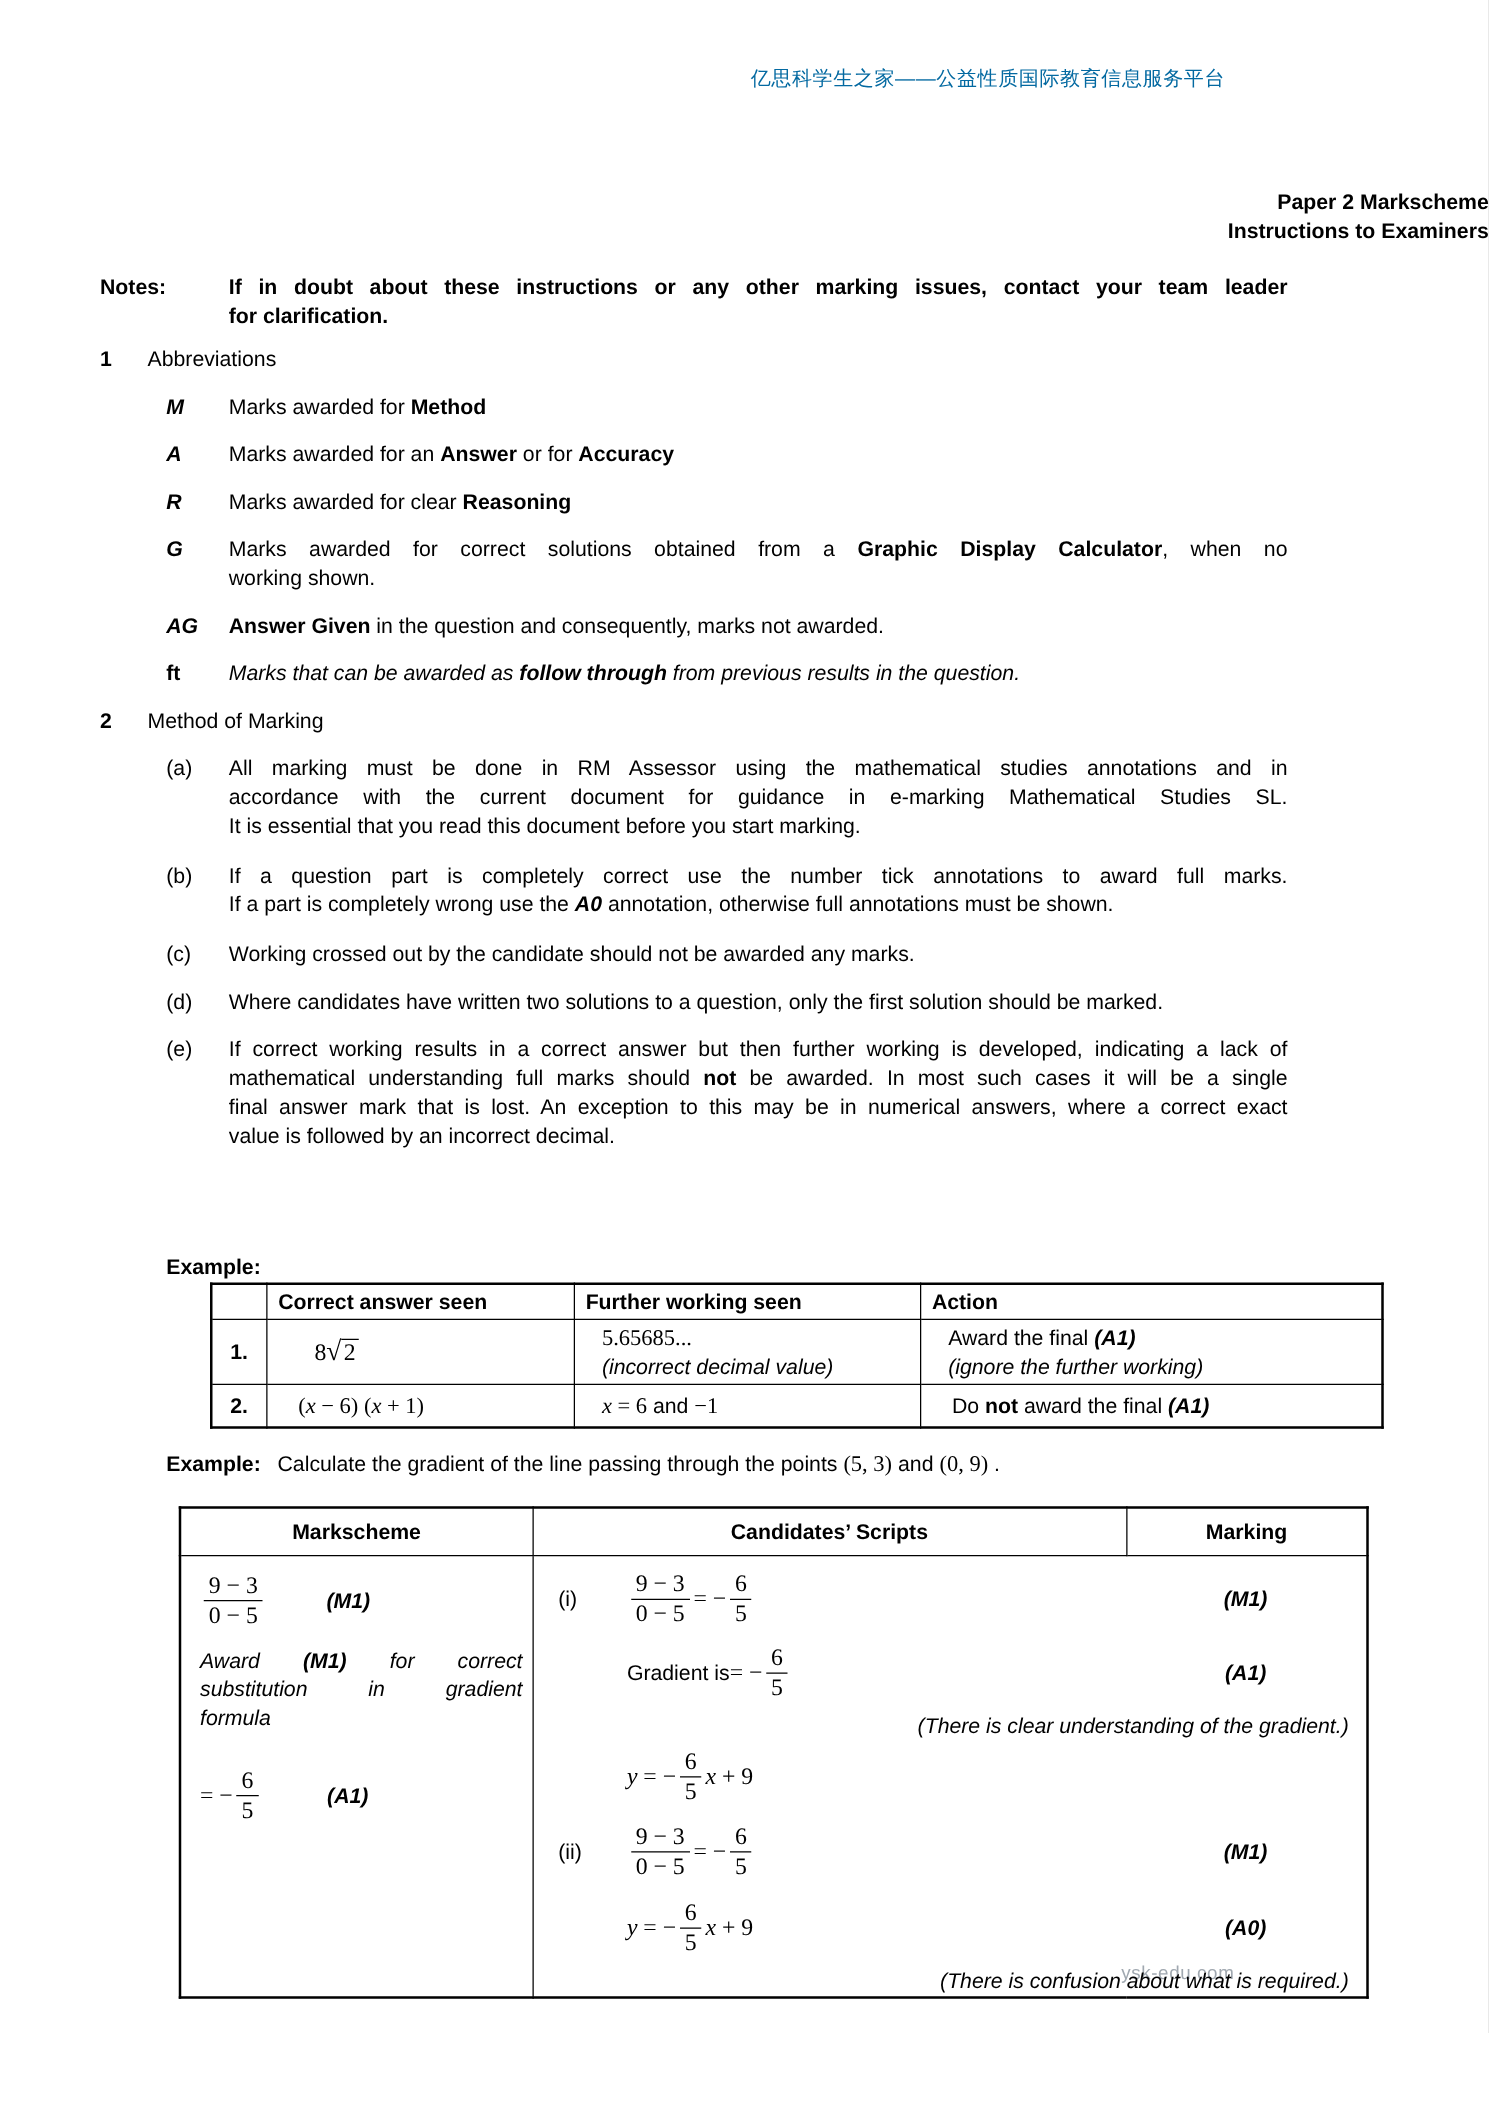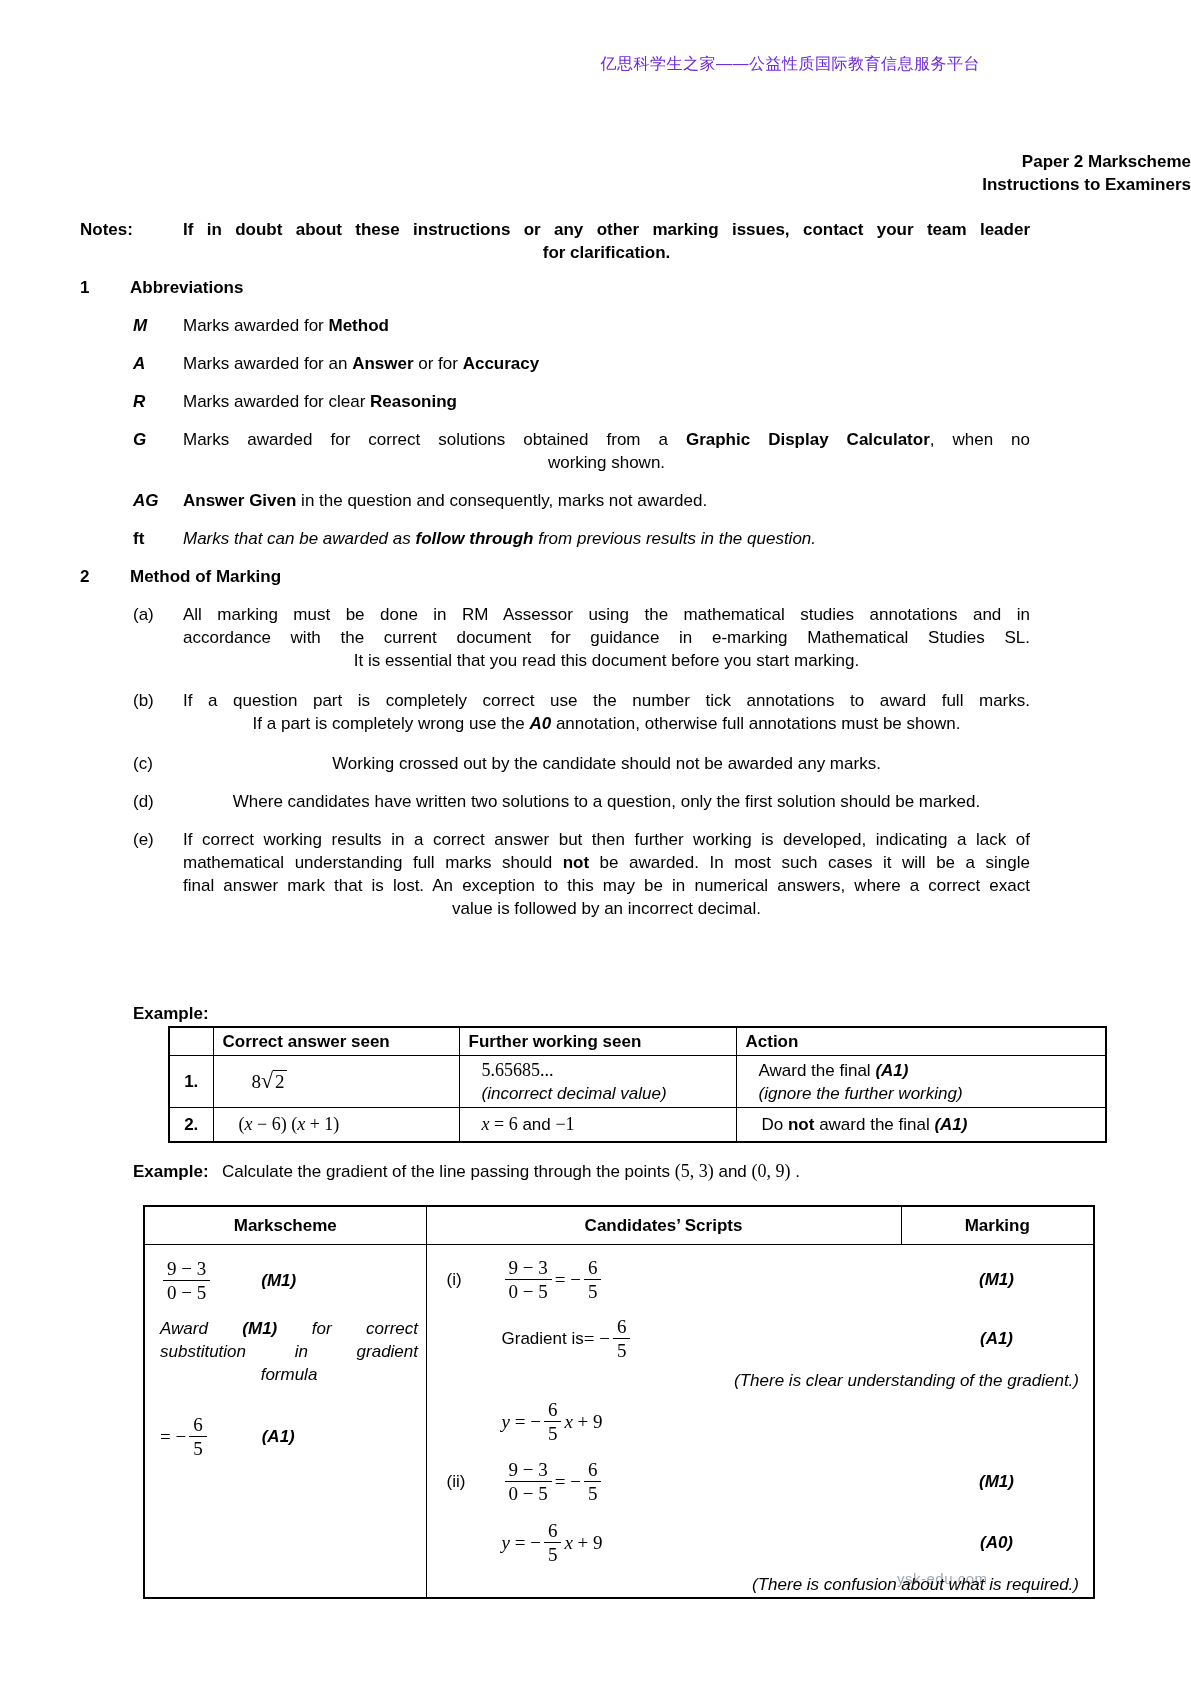--- a/index.html
+++ b/index.html
@@ -1,33 +1,33 @@
 <!DOCTYPE html>
 <html><head>
 <meta charset="utf-8">
 <style>
   * { margin:0; padding:0; box-sizing:border-box; }
   body { background:#888; font-family:"Liberation Sans","DejaVu Sans",sans-serif; }
   .page { position:relative; width:1191px; height:1685px; background:#ffffff; margin:0 auto;
           color:#000; font-size:17px; line-height:23px; overflow:hidden; }
   .abs { position:absolute; }
 
-  .cn-head { color:#6d28d9; font-size:16px; letter-spacing:.5px;text-align:center; }
+  .cn-head { color:#0369a1; font-size:16px; letter-spacing:.5px;text-align:center; }
   .title { width:1191px; text-align:right; font-weight:bold; }
 
   .lblcol { position:absolute; font-weight:bold; }
   .txtcol { position:absolute; left:183px; width:847px; }
   .sec-num { position:absolute; left:80px; font-weight:bold; }
-  .sec-h   { position:absolute; left:130px; font-weight:bold; }
+  .sec-h   { position:absolute; left:118px; font-weight:normal; }
   .ab-letter { position:absolute; left:133px; font-weight:bold; font-style:italic; }
   .ab-letter.up { font-style:normal; }
   .p-label { position:absolute; left:133px; }
   .ex-label { position:absolute; left:133px; font-weight:bold; }
   .ln-just { text-align:justify; text-align-last:justify; }
-  .ln-last { text-align:center; }
+  .ln-last { text-align:left; }
 
   .run-n {}
   .run-b { font-weight:bold; }
   .run-i { font-style:italic; }
   .run-bi { font-weight:bold; font-style:italic; }
   .run-mr { font-family:"Liberation Serif","DejaVu Serif",serif; font-size:18px; }
   .run-mi { font-family:"Liberation Serif","DejaVu Serif",serif; font-size:18px; font-style:italic; }
 
   
   table { border-collapse:collapse; table-layout:fixed; }

